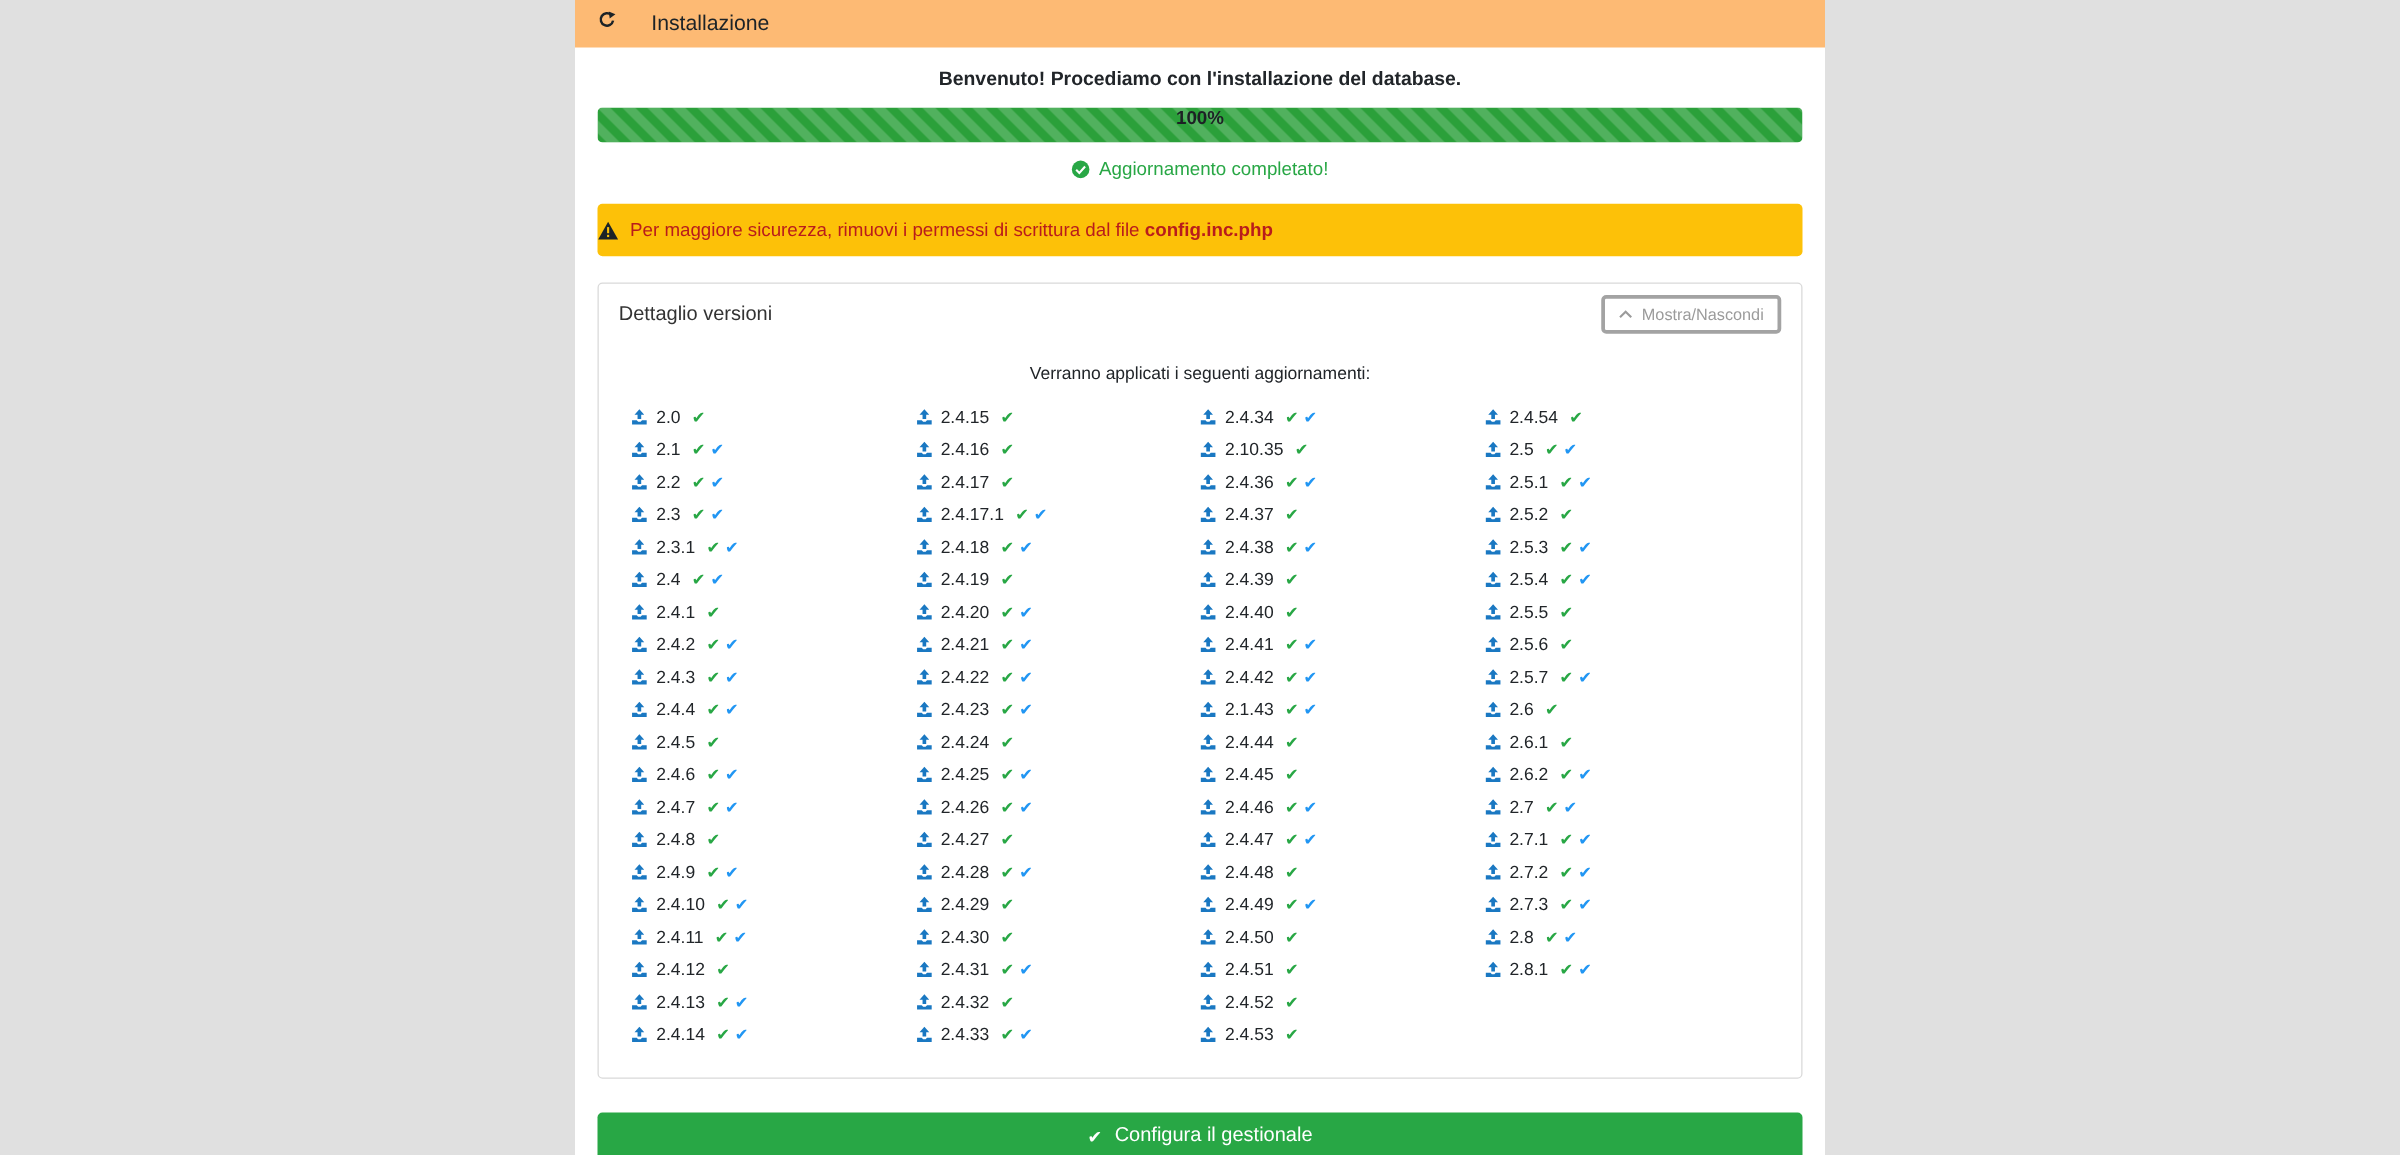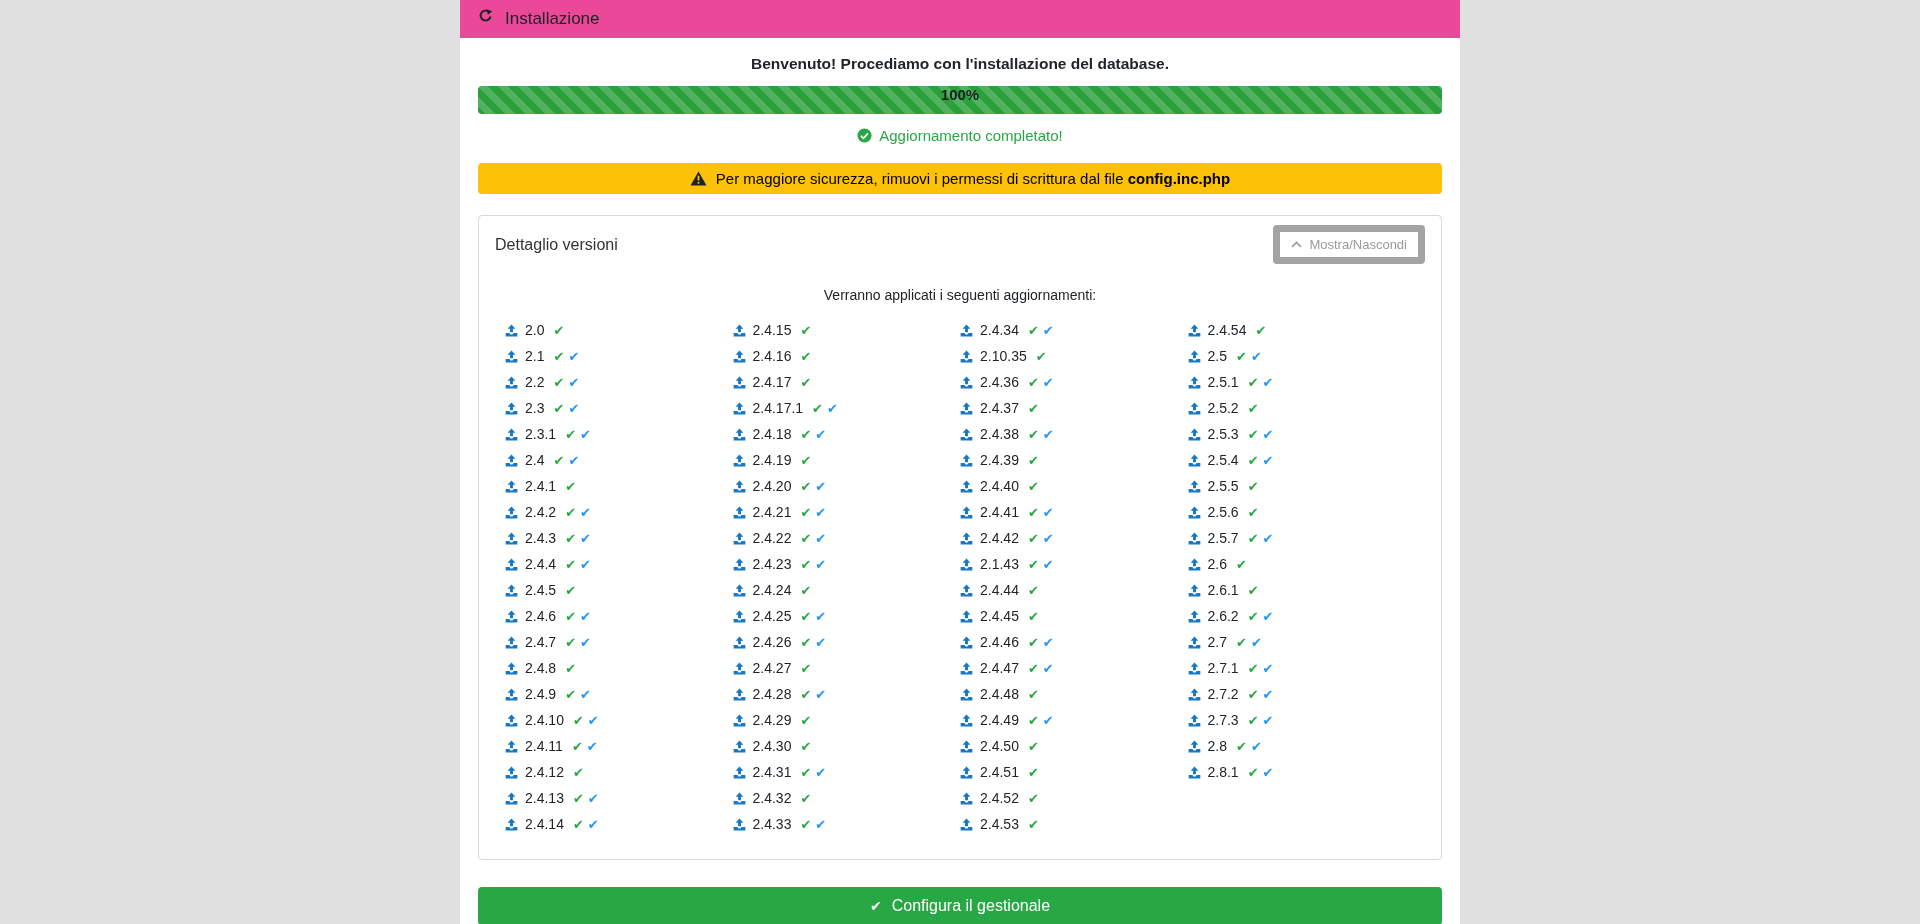--- a/index.html
+++ b/index.html
@@ -11,25 +11,25 @@
     font-size: 14px;
   }
   .main-col {
     width: 1000px;
     margin: 0 auto;
     background: #fff;
     min-height: 924px;
     padding-bottom: 6px;
   }
   .top-bar {
-    background: #ec4899;
+    background: #fdba74;
     height: 38px;
     display: flex;
     align-items: center;
-    gap: 12px;
+    gap: 28px;
     padding: 0 18px;
     font-size: 17px;
     color: #1c2327;
   }
   .content { padding: 0 18px; border-radius: 18px; }
   .welcome {
     text-align: center;
     font-weight: bold;
     font-size: 15.5px;
     padding: 17px 0 13px 0;
@@ -61,27 +61,26 @@
     gap: 7px;
     color: #28a745;
     font-size: 15px;
     padding: 13px 0 2px 0;
   }
   .status .icon svg { display: block; }
   .alert-warning {
     margin-top: 17px;
     background: #fdc108;
     border-radius: 4px;
-    height: 31px;
+    height: 42px;
     display: flex;
     align-items: center;
-    justify-content: center;
     gap: 9px;
     font-size: 15px;
-    color: #000000;
+    color: #b91c1c;
   }
   .alert-warning svg { display: block; }
   .alert-warning b { font-weight: bold; }
   .card {
     margin-top: 21px;
     border: 1px solid #d9d9d9;
     border-radius: 4px;
     background: #fff;
   }
   .card-header {
@@ -90,21 +89,21 @@
     justify-content: space-between;
     padding: 9px 16px;
     min-height: 44px;
   }
   .card-title { font-size: 16px; color: #333; }
   .toggle-btn {
     display: flex;
     align-items: center;
     gap: 7px;
     background: #fff;
-    border: 7px solid #a3a3a3;
+    border: 3px solid #a3a3a3;
     border-radius: 4px;
     color: #9b9b9b;
     font-size: 13px;
     padding: 5px 11px;
     font-family: inherit;
     cursor: pointer;
   }
   .toggle-btn svg { display: block; }
   .card-body { padding: 14px 26px 22px 26px; }
   .subtitle { text-align: center; font-size: 14px; padding-bottom: 14px; }

